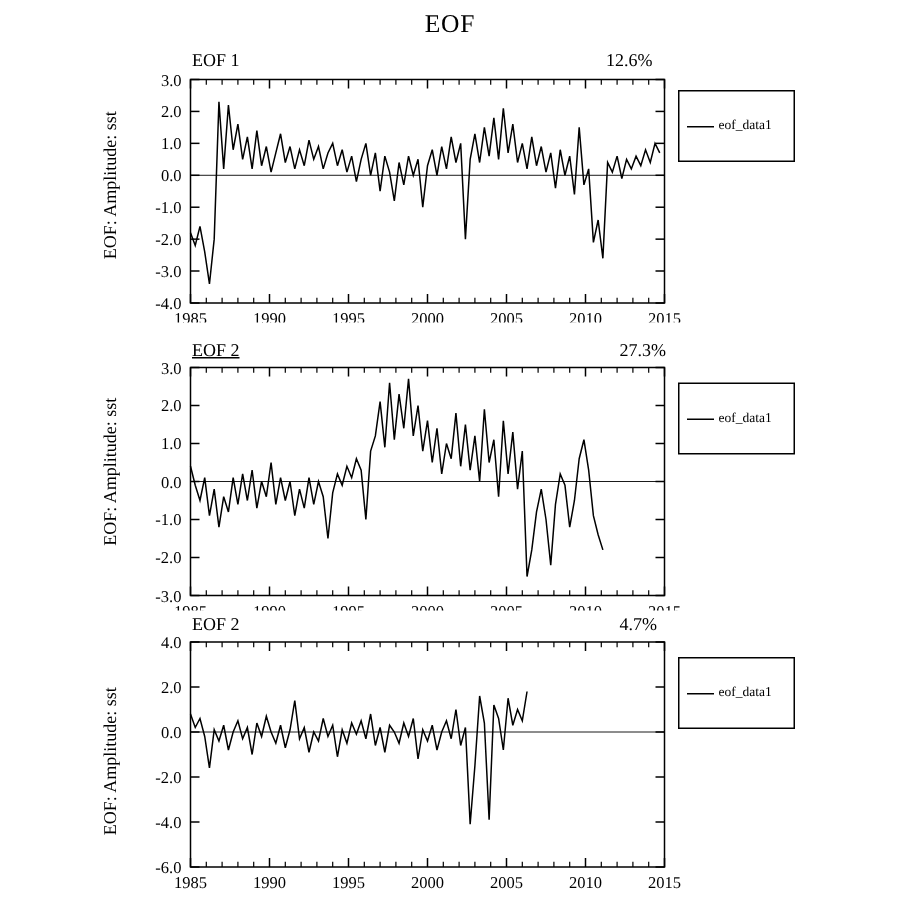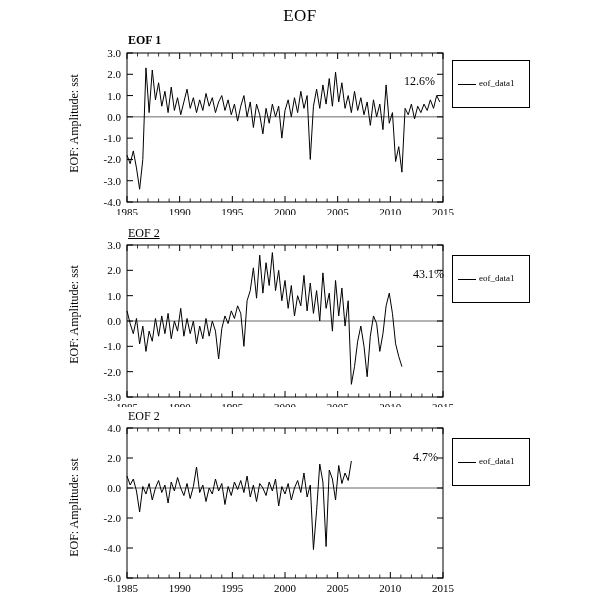--- a/index.html
+++ b/index.html
@@ -35,21 +35,20 @@
   }
   .panel-label-left {
     position: absolute;
     font-size: 12px;
     white-space: nowrap;
   }
   .panel-label-right {
     position: absolute;
     font-size: 12px;
     white-space: nowrap;
-    margin-top: 41px;
   }
   .ylabel {
     position: absolute;
     font-size: 12px;
     transform: rotate(-90deg);
     transform-origin: center center;
     white-space: nowrap;
     text-align: center;
   }
   .legend-box {
@@ -83,21 +82,21 @@
   }
 </style>
 </head>
 <body>
 
 <div id="root">
 
   <div class="main-title">EOF</div>
 
   <div class="panel" style="top:0;height:215px;">
-    <div class="panel-label-left" style="left:128px;top:33px;font-weight:bold;">EOF 1</div>
+    <div class="panel-label-left" style="left:128px;top:33px;">EOF 1</div>
     <div class="panel-label-right" style="left:404px;top:33px;">12.6%</div>
     <div class="ylabel" style="left:-1px;top:116px;width:150px;">EOF: Amplitude: sst</div>
     <svg class="plot-svg" width="600" height="215">
       <g id="p1-axes">
           <rect x="127" y="53" width="316" height="149" fill="none" stroke="#000" stroke-width="1"></rect>
           <line x1="127" y1="116.85714285714286" x2="443" y2="116.85714285714286" stroke="#000" stroke-width="0.6"></line>
           <line x1="127" y1="202" x2="133" y2="202" stroke="#000" stroke-width="1"></line>
           <line x1="437" y1="202" x2="443" y2="202" stroke="#000" stroke-width="1"></line>
           <text x="121" y="206" text-anchor="end" class="tick">-4.0</text>
           <line x1="127" y1="180.71428571428572" x2="133" y2="180.71428571428572" stroke="#000" stroke-width="1"></line>
@@ -193,21 +192,21 @@
         </g>
       <polyline id="p1-line" fill="none" stroke="#000000" stroke-width="1" points="127.00,155.17 130.16,163.69 133.32,150.91 136.48,167.94 139.64,189.23 142.80,159.43 145.96,67.90 149.12,112.60 152.28,70.03 155.44,99.83 158.60,82.80 161.76,106.21 164.92,91.31 168.08,112.60 171.24,87.06 174.40,110.47 177.56,97.70 180.72,114.73 183.88,101.96 187.04,89.19 190.20,108.34 193.36,97.70 196.52,112.60 199.68,99.83 202.84,110.47 206.00,93.44 209.16,106.21 212.32,97.70 215.48,112.60 218.64,101.96 221.80,95.57 224.96,110.47 228.12,99.83 231.28,114.73 234.44,104.09 237.60,121.11 240.76,106.21 243.92,95.57 247.08,116.86 250.24,101.96 253.40,127.50 256.56,104.09 259.72,114.73 262.88,133.89 266.04,108.34 269.20,123.24 272.36,104.09 275.52,116.86 278.68,106.21 281.84,138.14 285.00,110.47 288.16,99.83 291.32,116.86 294.48,97.70 297.64,112.60 300.80,91.31 303.96,108.34 307.12,95.57 310.28,159.43 313.44,106.21 316.60,89.19 319.76,108.34 322.92,84.93 326.08,104.09 329.24,78.54 332.40,106.21 335.56,72.16 338.72,101.96 341.88,82.80 345.04,108.34 348.20,95.57 351.36,112.60 354.52,91.31 357.68,110.47 360.84,97.70 364.00,114.73 367.16,101.96 370.32,125.37 373.48,99.83 376.64,116.86 379.80,104.09 382.96,129.63 386.12,84.93 389.28,123.24 392.44,112.60 395.60,161.56 398.76,146.66 401.92,172.20 405.08,108.34 408.24,114.73 411.40,104.09 414.56,118.99 417.72,106.21 420.88,112.60 424.04,104.09 427.20,110.47 430.36,99.83 433.52,108.34 436.68,95.57 439.84,101.96"></polyline>
     </svg>
     <div class="legend-box" style="left:452px;top:60px;width:78px;height:48px;"></div>
     <div class="legend-line" style="left:458px;top:84px;width:18px;"></div>
     <div class="legend-text" style="left:479px;top:78px;">eof_data1</div>
   </div>
 
   <div class="panel" style="top:212px;height:195px;">
     <div class="panel-label-left" style="left:128px;top:14px;text-decoration:underline;">EOF 2</div>
-    <div class="panel-label-right" style="left:413px;top:14px;">43.1%</div>
+    <div class="panel-label-right" style="left:413px;top:14px;">27.3%</div>
     <div class="ylabel" style="left:-1px;top:95px;width:150px;">EOF: Amplitude: sst</div>
     <svg class="plot-svg" width="600" height="195">
       <g id="p2-axes">
           <rect x="127" y="33" width="316" height="152" fill="none" stroke="#000" stroke-width="1"></rect>
           <line x1="127" y1="109" x2="443" y2="109" stroke="#000" stroke-width="0.6"></line>
           <line x1="127" y1="185" x2="133" y2="185" stroke="#000" stroke-width="1"></line>
           <line x1="437" y1="185" x2="443" y2="185" stroke="#000" stroke-width="1"></line>
           <text x="121" y="189" text-anchor="end" class="tick">-3.0</text>
           <line x1="127" y1="159.66666666666666" x2="133" y2="159.66666666666666" stroke="#000" stroke-width="1"></line>
           <line x1="437" y1="159.66666666666666" x2="443" y2="159.66666666666666" stroke="#000" stroke-width="1"></line>

